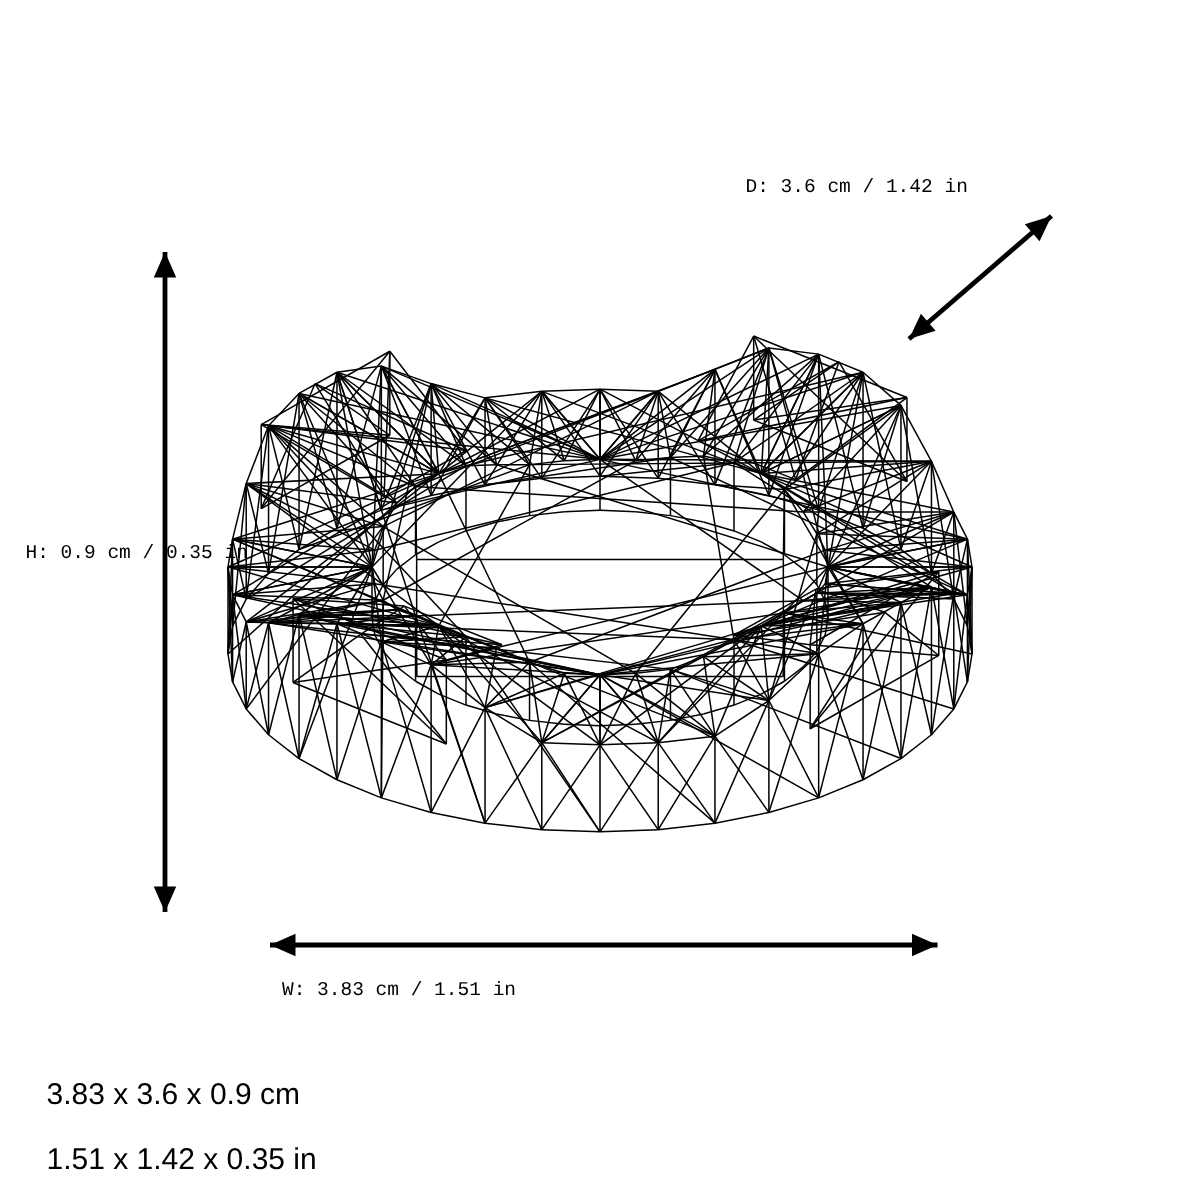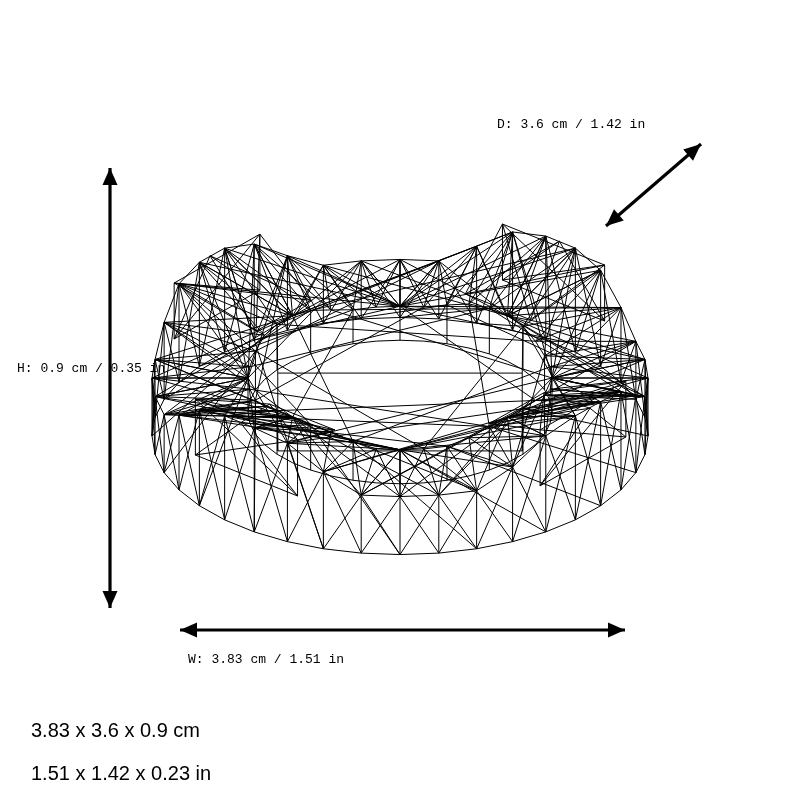--- a/index.html
+++ b/index.html
@@ -747,15 +747,15 @@
   </svg>
 
   <div class="dim-label" id="label-depth">D: 3.6 cm / 1.42 in</div>
 
   <div class="dim-label" id="label-height">H: 0.9 cm / 0.35 in</div>
 
   <div class="dim-label" id="label-width">W: 3.83 cm / 1.51 in</div>
 
   <div class="summary-line" id="summary-cm">3.83 x 3.6 x 0.9 cm</div>
 
-  <div class="summary-line" id="summary-in">1.51 x 1.42 x 0.23 in</div>
+  <div class="summary-line" id="summary-in">1.51 x 1.42 x 0.35 in</div>
 
 </div>
 
 </body></html>

